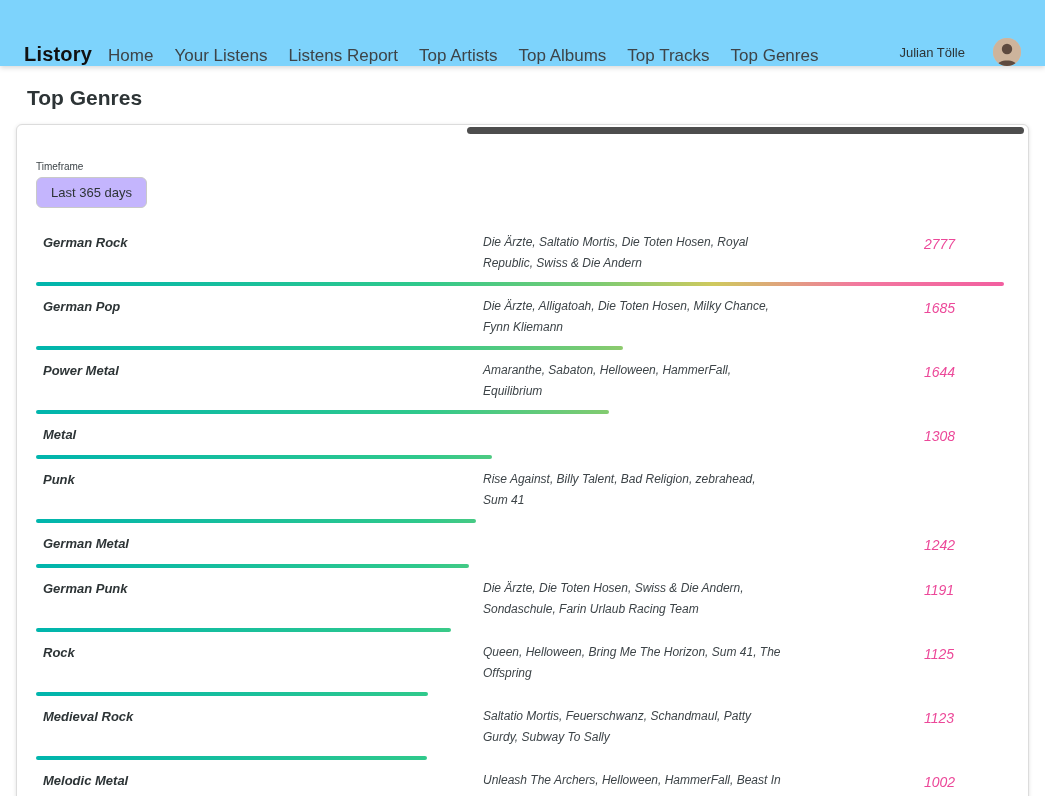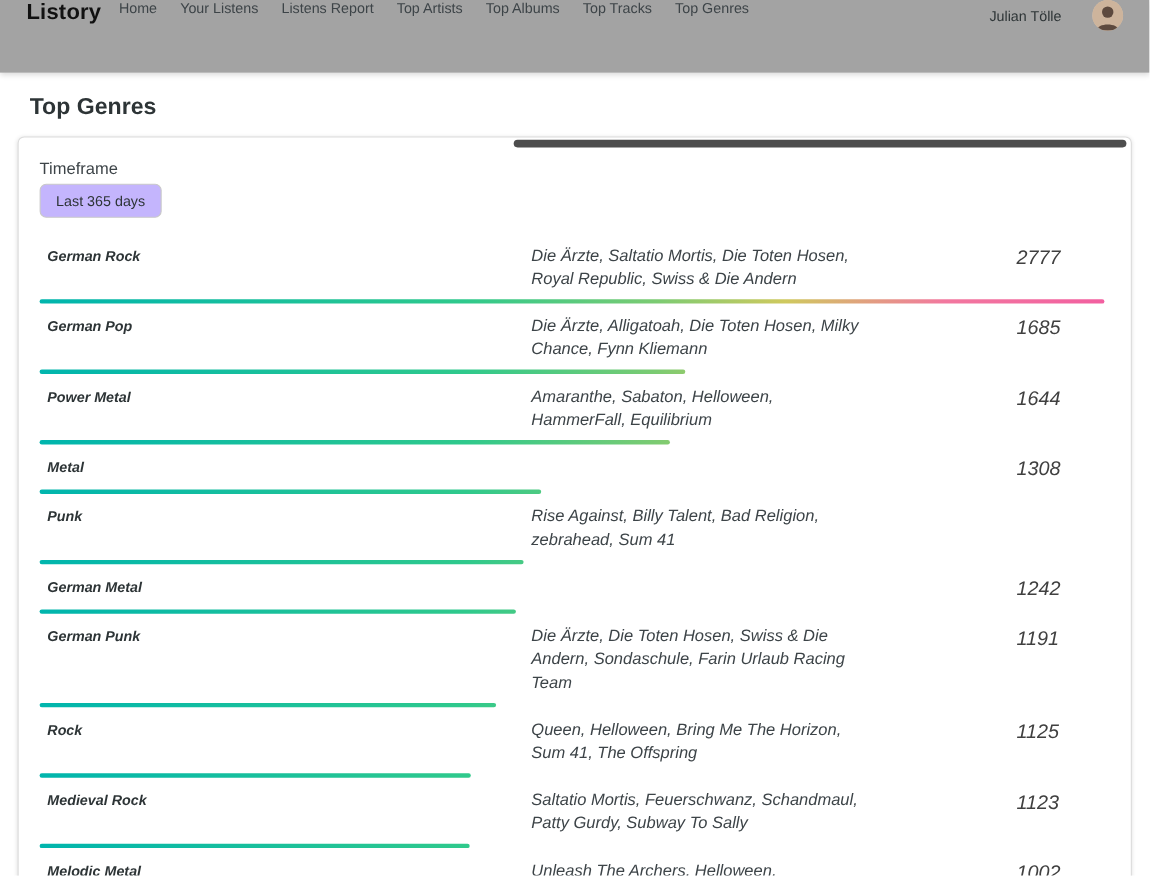--- a/index.html
+++ b/index.html
@@ -7,38 +7,38 @@
   body {
     font-family: "Liberation Sans", "DejaVu Sans", sans-serif;
     background: #ffffff;
     color: #2d3436;
   }
 
   
   .topbar {
     height: 66px;
     display: flex;
-    align-items: flex-start;
+    align-items: flex-end;
     padding: 0 24px;
-    background: #a3a3a3;
+    background: #7dd3fc;
     box-shadow: 0 2px 5px rgba(0,0,0,0.15);
     position: relative;
     z-index: 5;
   }
   .logo {
     font-size: 20px;
     font-weight: 800;
     color: #111;
     margin-right: 16px;
     cursor: pointer;
     letter-spacing: 0.2px;
   }
   .nav { display: flex; align-items: center; gap: 21px; }
   .nav a {
-    font-size: 13px;
+    font-size: 17px;
     color: #3d4448;
     text-decoration: none;
     cursor: pointer;
     white-space: nowrap;
   }
   .topbar-right {
     margin-left: auto;
     display: flex;
     align-items: center;
     gap: 28px;
@@ -76,23 +76,23 @@
     position: absolute;
     top: 2px;
     left: 44.5%;
     right: 4px;
     height: 7px;
     background: #4d4d4d;
     border-radius: 4px;
   }
 
   .timeframe-label {
-    font-size: 15px;
+    font-size: 10px;
     color: #3d4448;
-    margin: 4px 0 5px 0;
+    margin: 20px 0 5px 0;
   }
   .timeframe-select {
     display: inline-block;
     padding: 7px 14px;
     border: 1px solid #c9c9c9;
     border-radius: 6px;
     background: #c4b5fd;
     font-size: 13px;
     color: #2d3436;
     cursor: pointer;
@@ -109,29 +109,29 @@
     font-style: italic;
   }
   .genre-name {
     font-size: 13px;
     font-weight: 700;
     color: #2d3436;
     padding-left: 7px;
     line-height: 21px;
   }
   .genre-artists {
-    font-size: 15px;
+    font-size: 12px;
     color: #3d4448;
     line-height: 21px;
     max-width: 300px;
   }
   .genre-count {
     grid-column: 4;
-    font-size: 18px;
-    color: #404040;
+    font-size: 14px;
+    color: #ec4899;
     line-height: 21px;
     padding-top: 2px;
   }
   .genre-bar {
     position: absolute;
     left: 0;
     bottom: 2px;
     height: 4px;
     border-radius: 2px;
     background-image: linear-gradient(90deg,

